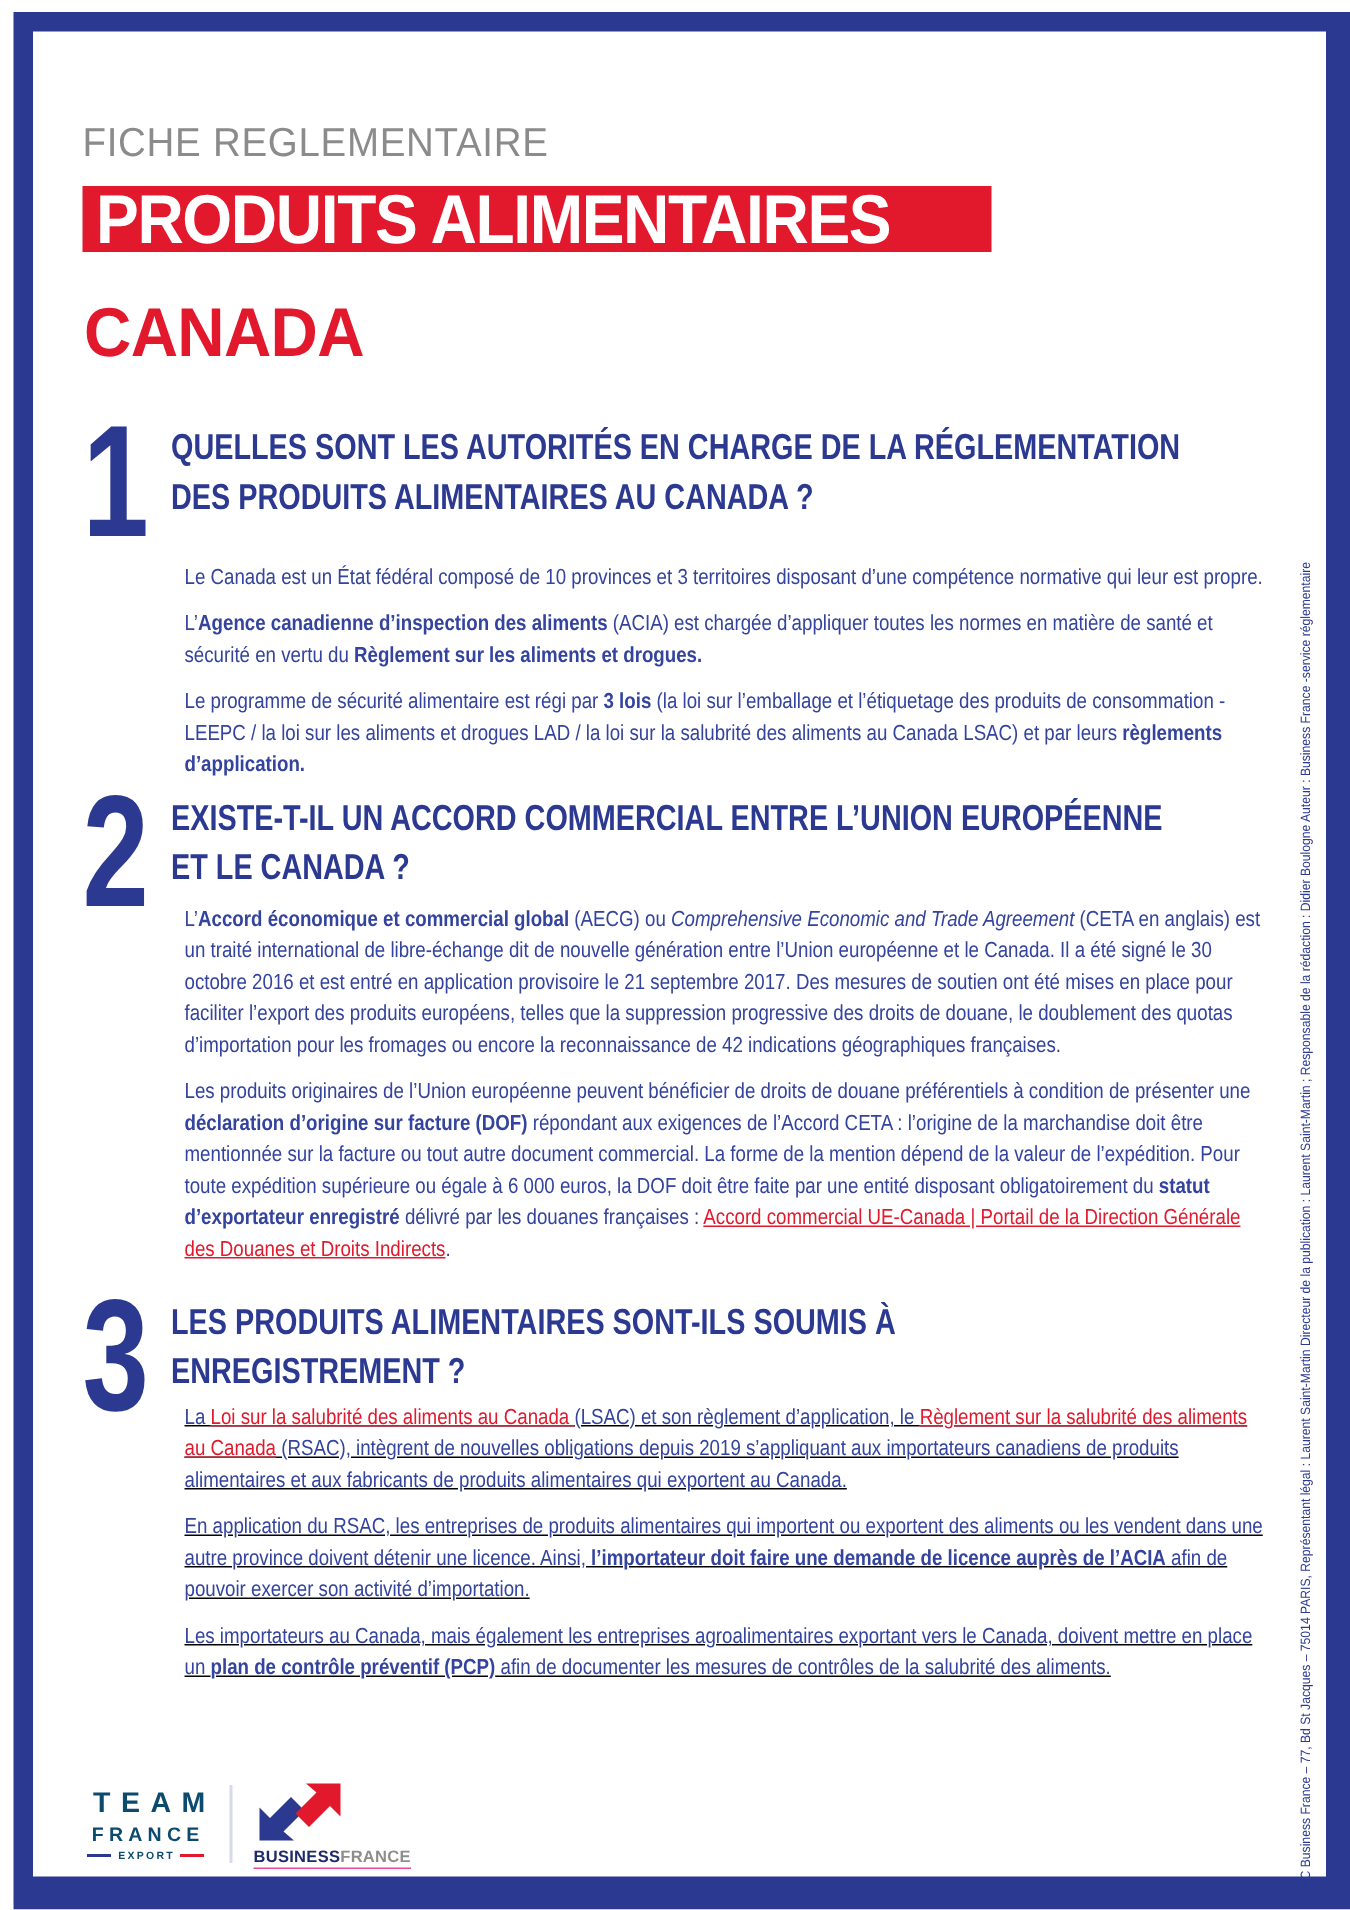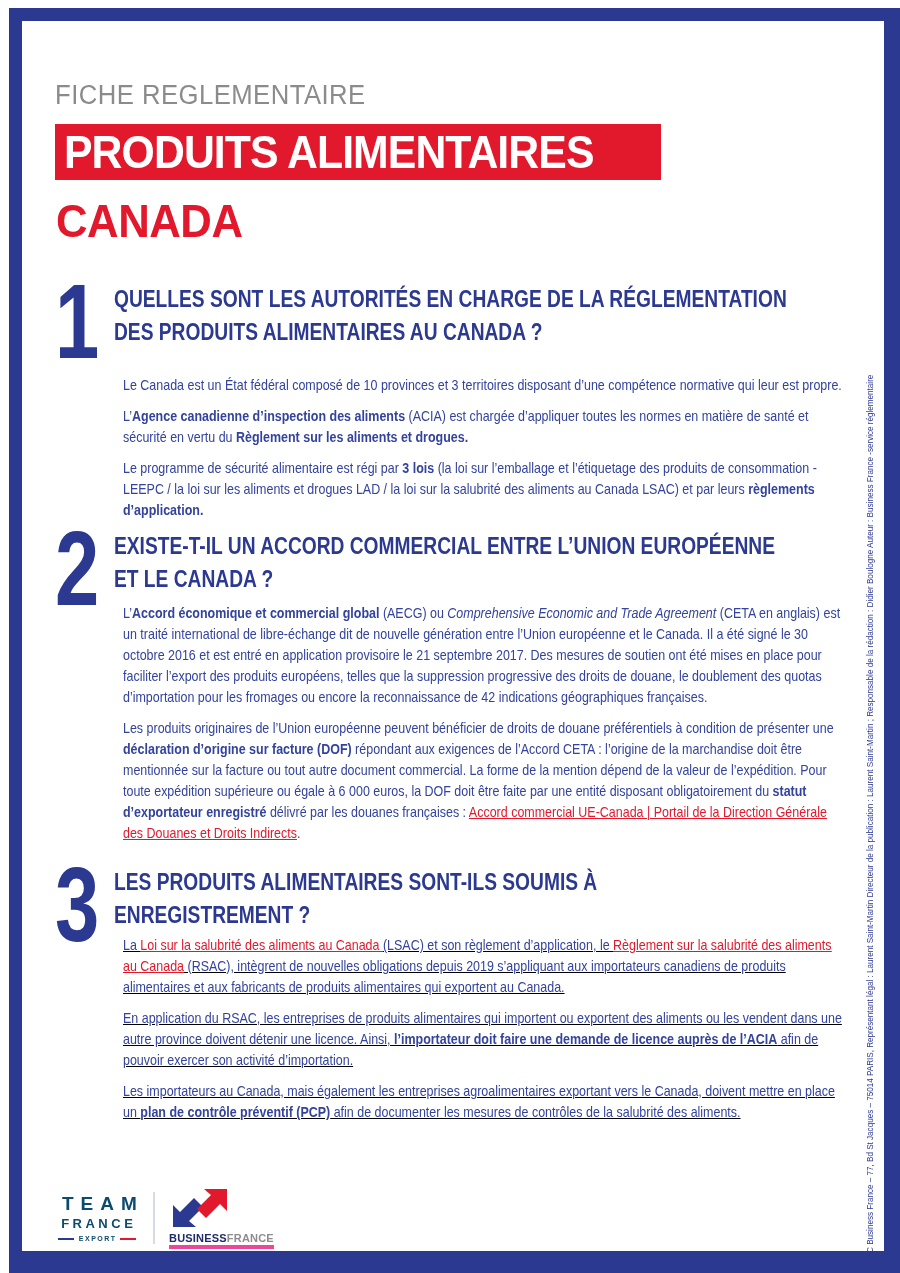--- a/index.html
+++ b/index.html
@@ -13,21 +13,21 @@
     border:solid #2b3990;border-width:13px 16px 22px 13px;
     pointer-events:none;box-sizing:border-box;
   }
   
   .eyebrow{
     position:absolute;left:55px;top:80px;
     font-size:27px;color:#8b8b8b;letter-spacing:.5px;
     transform:scaleX(.95);transform-origin:left top;white-space:nowrap;
   }
   .title-band{
-    position:absolute;left:55px;top:124px;width:606px;height:56px;
+    position:absolute;left:55px;top:124px;width:606px;height:44px;
     background:#e2182c;display:flex;align-items:center;
   }
   .title-txt{
     color:#fff;font-weight:bold;font-size:46px;letter-spacing:-1px;
     margin-left:9px;white-space:nowrap;transform:scaleX(.93);transform-origin:left center;
   }
   .country{
     position:absolute;left:56px;top:194px;
     color:#e2182c;font-weight:bold;font-size:46px;letter-spacing:-.5px;
     transform:scaleX(.95);transform-origin:left top;white-space:nowrap;
@@ -70,21 +70,21 @@
   .tf-team{font-weight:bold;font-size:19px;letter-spacing:7px;padding-left:7px;line-height:22px;}
   .tf-france{font-weight:bold;font-size:13px;letter-spacing:3.5px;padding-left:3.5px;line-height:15px;margin-top:1px;}
   .tf-export-row{display:flex;align-items:center;justify-content:center;gap:3px;margin-top:4px;}
   .tf-export{font-weight:bold;font-size:7px;letter-spacing:1.5px;padding-left:1.5px;}
   .line{width:16px;height:2px;display:inline-block;}
   .line-blue{background:#2b3990;}
   .line-red{background:#e2182c;}
   .divider{width:2px;height:52px;background:#d7dbe8;margin:0 14px;}
   .bf{display:flex;flex-direction:column;align-items:flex-start;}
   .bf svg{display:block;}
-  .bf-text{font-weight:bold;font-size:11px;letter-spacing:.2px;margin-top:2px;border-bottom:4px solid #ec4899;padding-bottom:1px;text-align:center;}
+  .bf-text{font-weight:bold;font-size:11px;letter-spacing:.2px;margin-top:2px;border-bottom:1px solid #ec4899;padding-bottom:1px;text-align:center;}
   .bf-business{color:#1f2a6b;}
   .bf-france{color:#8d8d8d;}
 </style>
 </head>
 <body>
 
 <div class="frame"></div>
 
 <div class="eyebrow">FICHE REGLEMENTAIRE</div>
 

